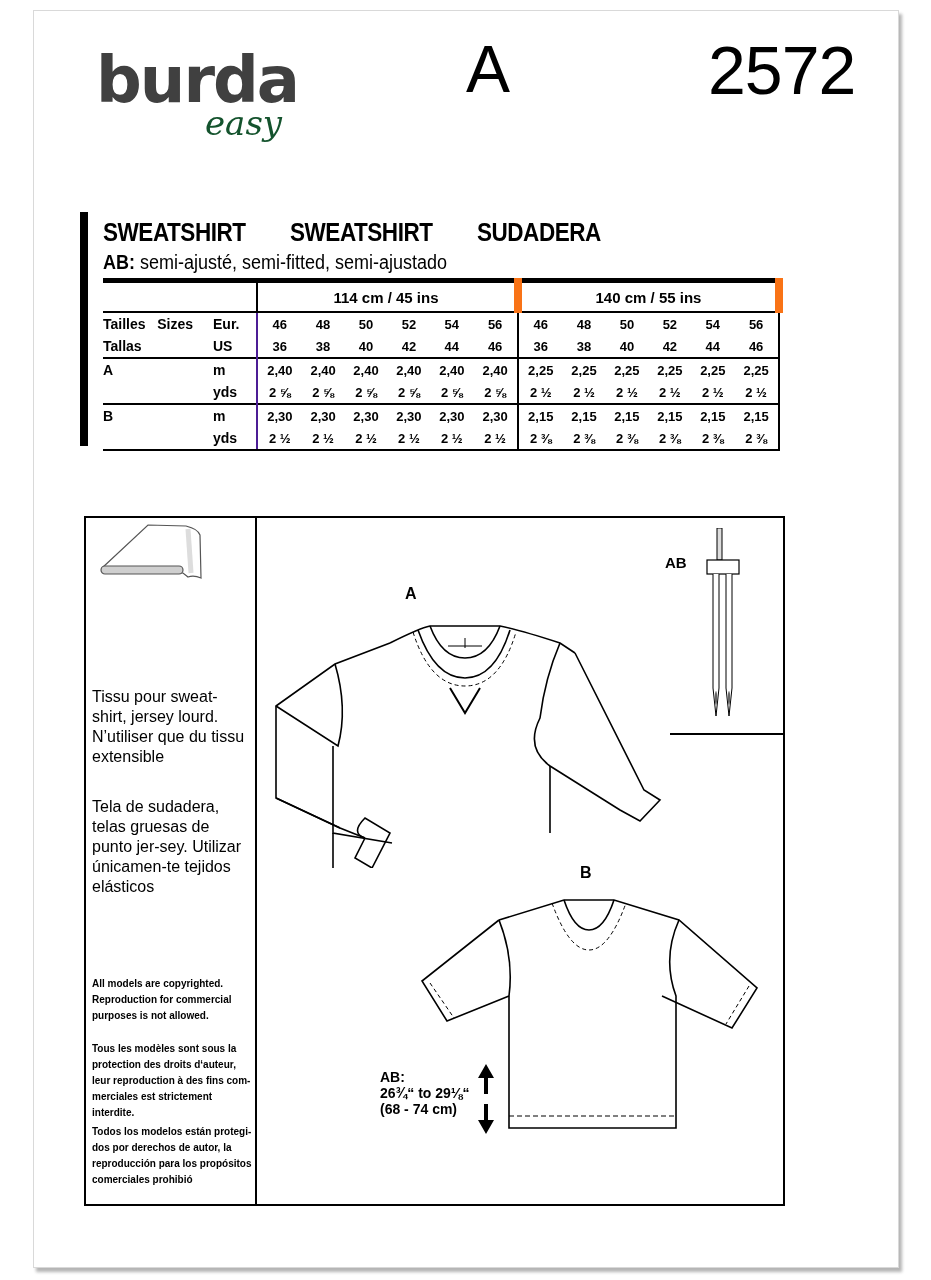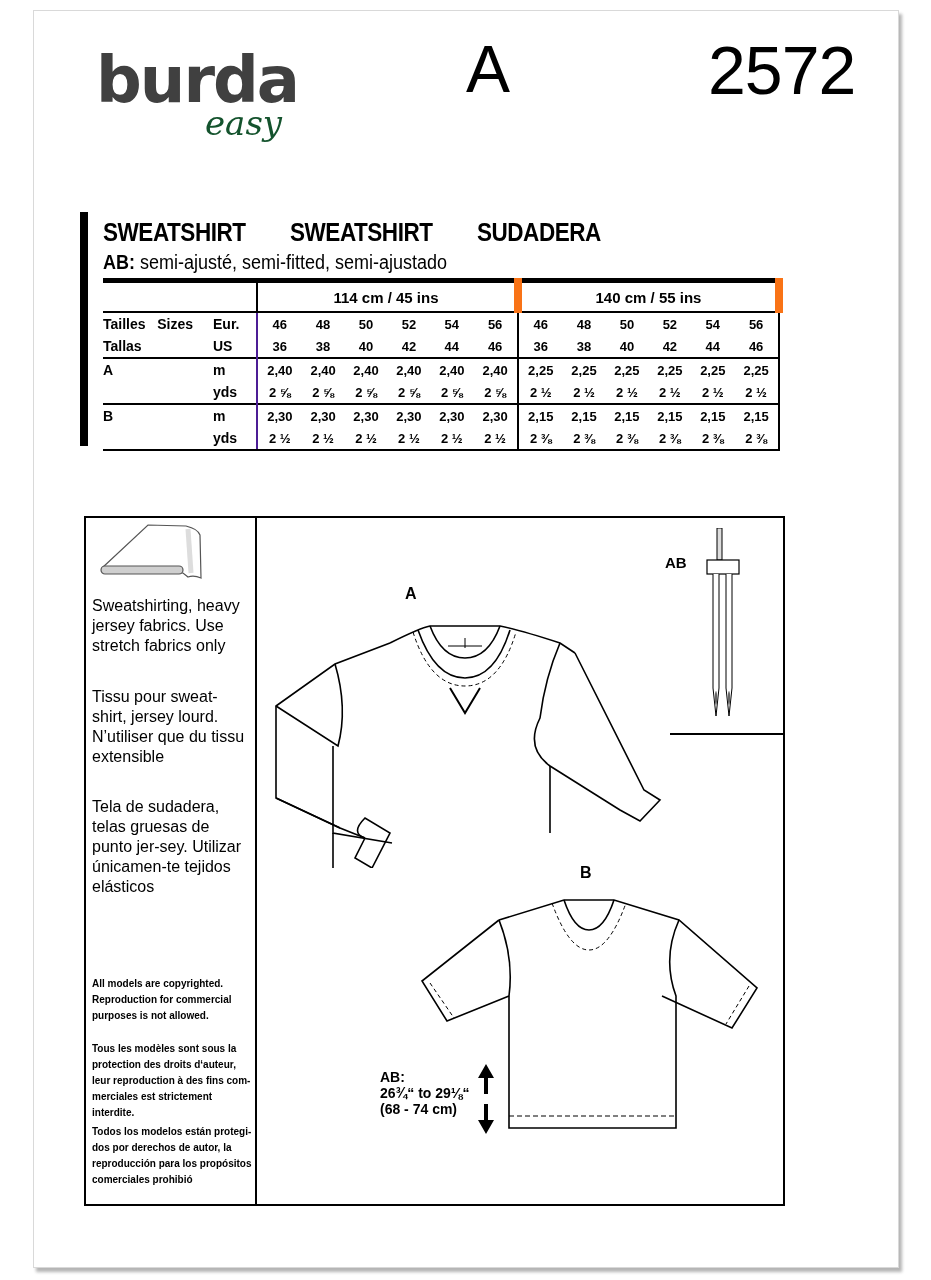--- a/index.html
+++ b/index.html
@@ -163,21 +163,20 @@
 
 <div class="box">
   <div class="divider"></div>
 
   <svg class="fabric-icon" viewBox="0 0 110 60">
     <path d="M4 47 L50 4 L88 5 Q100 8 102 14 L103 57 Q96 54 90 56 L85 52 L8 52 Q2 49 4 47 Z" fill="#fff" stroke="#555" stroke-width="1.2"></path>
     <rect x="3" y="45" width="82" height="8" rx="4" fill="#cfcfcf" stroke="#555" stroke-width="1.2"></rect>
     <path d="M90 8 L93 52" stroke="#ddd" stroke-width="5"></path>
   </svg>
 
-  <div class="fabric-text" style="top:78px">Sweatshirting, heavy jersey fabrics. Use stretch fabrics only</div>
   <div class="fabric-text" style="top:169px">Tissu pour sweat-shirt, jersey lourd. N’utiliser que du tissu extensible</div>
   <div class="fabric-text" style="top:279px">Tela de sudadera, telas gruesas de punto jer-sey. Utilizar únicamen-te tejidos elásticos</div>
 
   <div class="legal" style="top:458px">All models are copyrighted. Reproduction for commercial purposes is not allowed.</div>
   <div class="legal" style="top:523px">Tous les modèles sont sous la protection des droits d‘auteur, leur reproduction à des fins com-merciales est strictement interdite.</div>
   <div class="legal" style="top:606px">Todos los modelos están protegi-dos por derechos de autor, la reproducción para los propósitos comerciales prohibió</div>
 
   <div class="ab-label">AB</div>
   <svg class="needle" viewBox="0 0 40 195">
     <rect x="15" y="0" width="5" height="32" fill="#ddd" stroke="#000" stroke-width="1"></rect>

